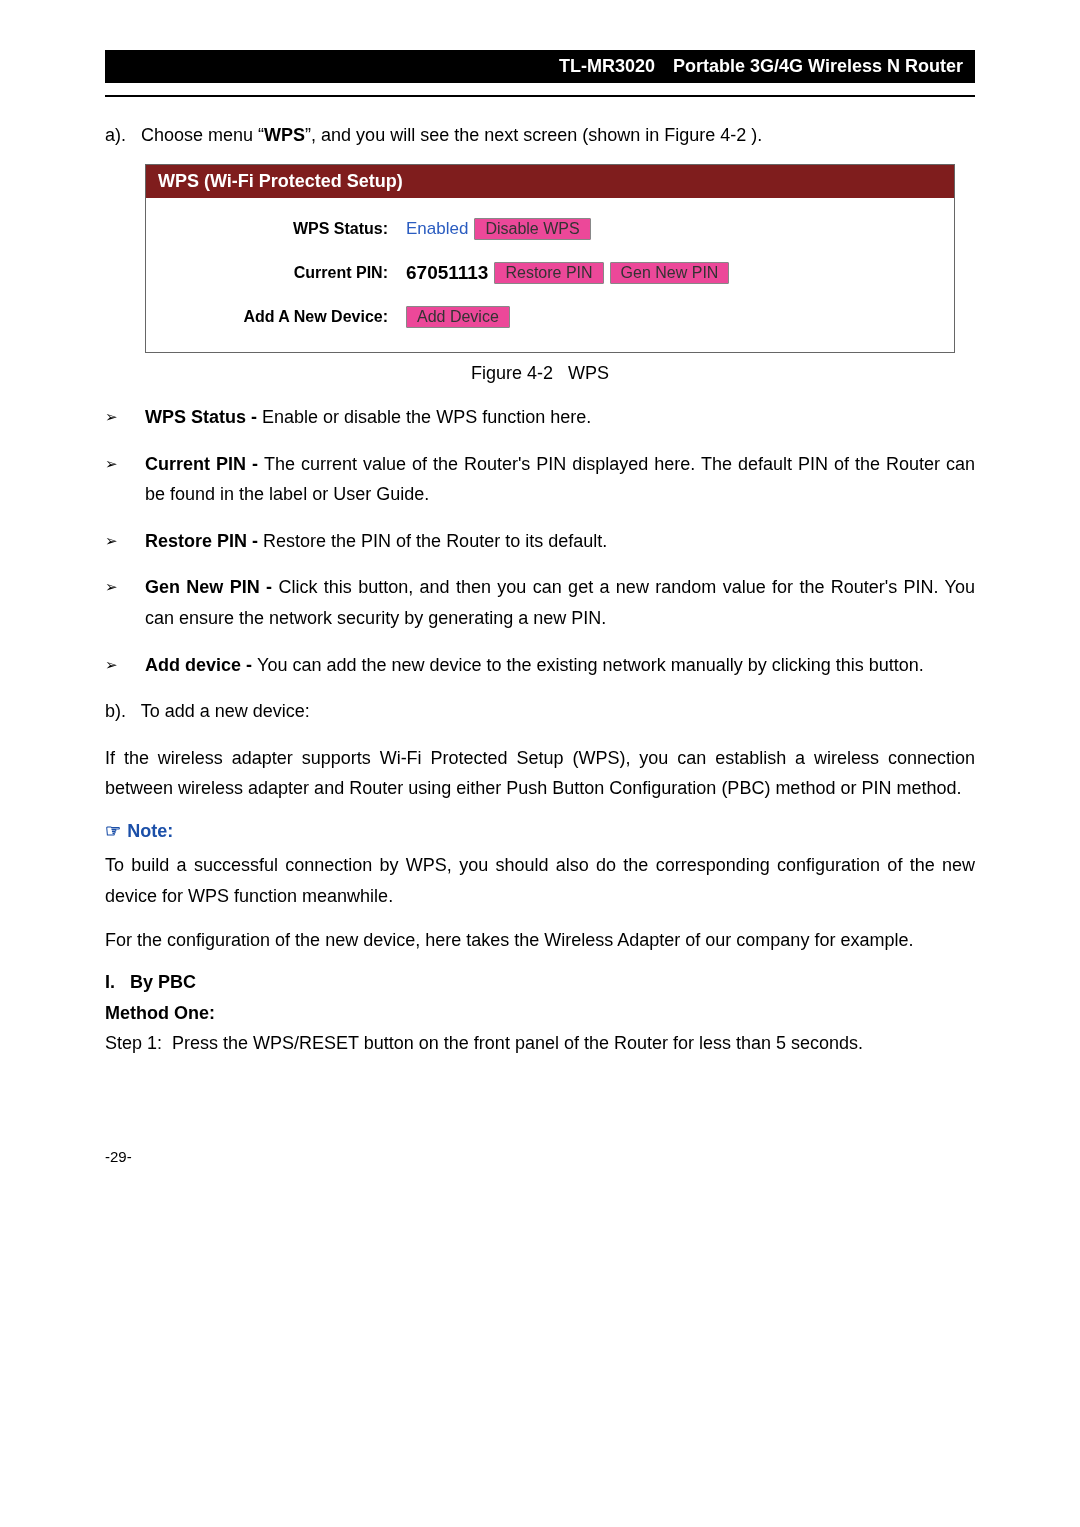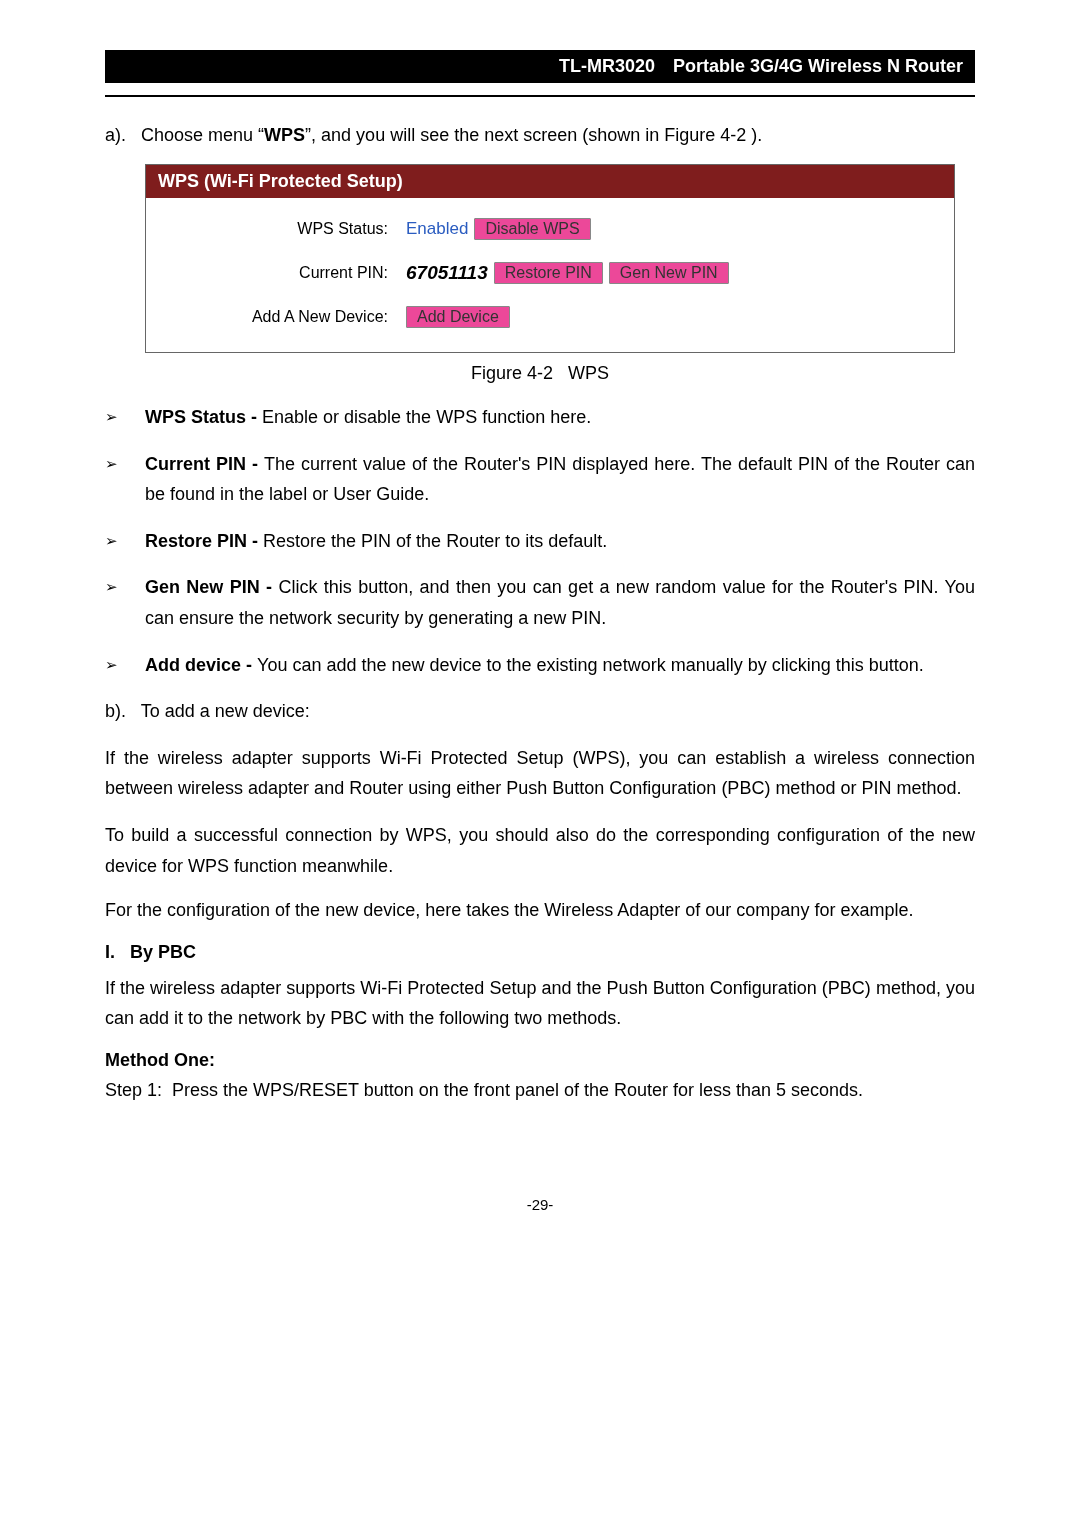--- a/index.html
+++ b/index.html
@@ -48,39 +48,38 @@
     }
     .form-row {
       display: flex;
       align-items: center;
       margin-bottom: 22px;
     }
     .form-row:last-child { margin-bottom: 0; }
     .form-label {
       width: 230px;
       text-align: right;
-      font-weight: normal;
+      font-weight: bold;
       font-size: 16px;
       padding-right: 18px;
     }
     .form-value {
       display: flex;
       align-items: center;
       gap: 6px;
       text-align: center;
     }
     .status-enabled {
       color: #2a5cc0;
       font-weight: normal;
       font-size: 17px;
     }
     .pin-value {
       font-weight: bold;
       font-size: 19px;
-      font-style: italic;
     }
     .ui-button {
       border: 1px solid #888;
       background: #ec4899;
       padding: 1px 10px;
       font-size: 16px;
       color: #333;
       display: inline-block;
       border-radius: 1px;
     }
@@ -146,21 +145,21 @@
       margin-bottom: 4px;
     }
     .step {
       font-size: 18px;
       line-height: 1.7;
       text-align: justify;
       padding-left: 75px;
       text-indent: -75px;
     }
     .page-number {
-      text-align: center;
+      text-align: left;
       font-size: 15px;
       margin-top: 90px;
     }
     .header-flex {
       display: flex;
       justify-content: flex-end;
       align-items: center;
       width: 100%;
     }
     .header-model {
@@ -230,24 +229,26 @@
     </li>
     <li class="bullet-item">
       <span class="bullet-arrow">➢</span>
       <span class="bullet-text"><span class="term">Add device - </span><span>You can add the new device to the existing network manually by clicking this button.</span></span>
     </li>
   </ul>
 
   <div class="para">b). &nbsp; To add a new device:</div>
   <div class="para">If the wireless adapter supports Wi-Fi Protected Setup (WPS), you can establish a wireless connection between wireless adapter and Router using either Push Button Configuration (PBC) method or PIN method.</div>
 
+  <div class="note-heading">
+    <span class="note-icon">☞</span><span>Note:</span>
+  </div>
   <div class="note-text">To build a successful connection by WPS, you should also do the corresponding configuration of the new device for WPS function meanwhile.</div>
 
   <div class="para">For the configuration of the new device, here takes the Wireless Adapter of our company for example.</div>
 
   <div class="subheading">I. &nbsp; By PBC</div>
-  <div class="para">If the wireless adapter supports Wi-Fi Protected Setup and the Push Button Configuration (PBC) method, you can add it to the network by PBC with the following two methods.</div>
 
   <div class="method-heading">Method One:</div>
   <div class="step">Step 1: &nbsp;Press the WPS/RESET button on the front panel of the Router for less than 5 seconds.</div>
 
   <div class="page-number">-29-</div>
 </div>
 
 </body></html>

